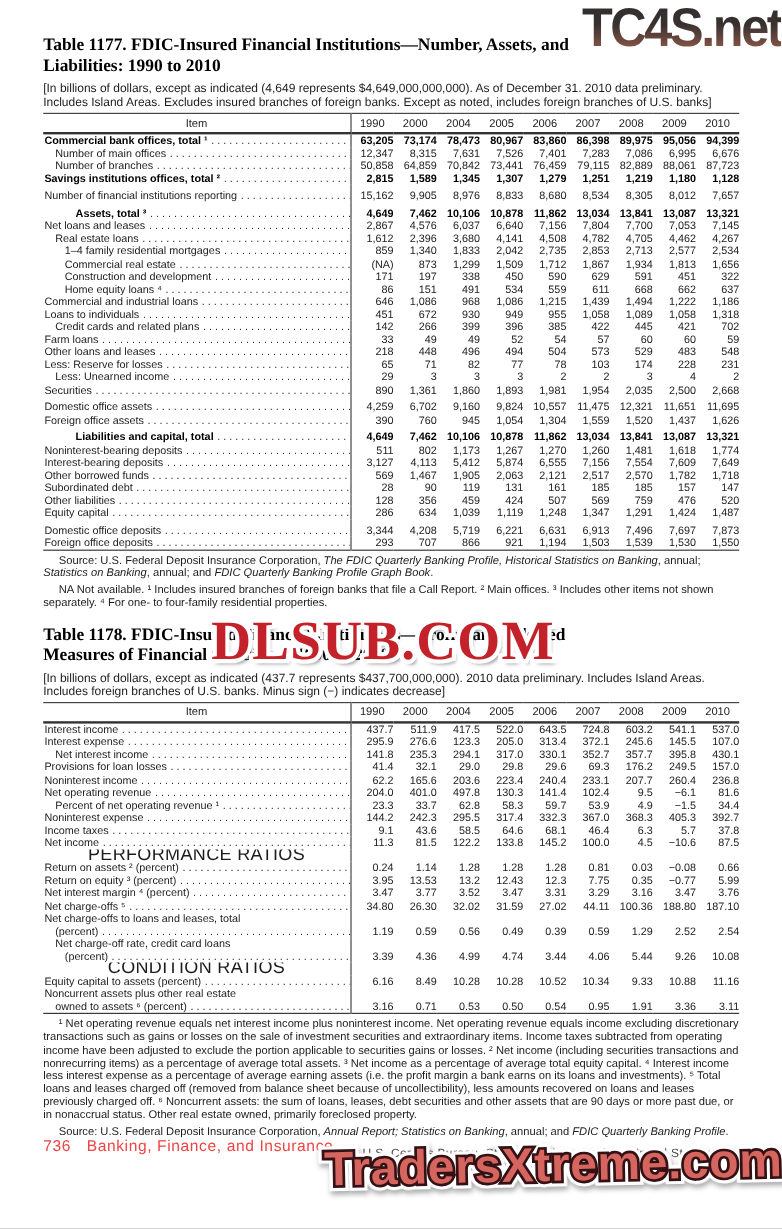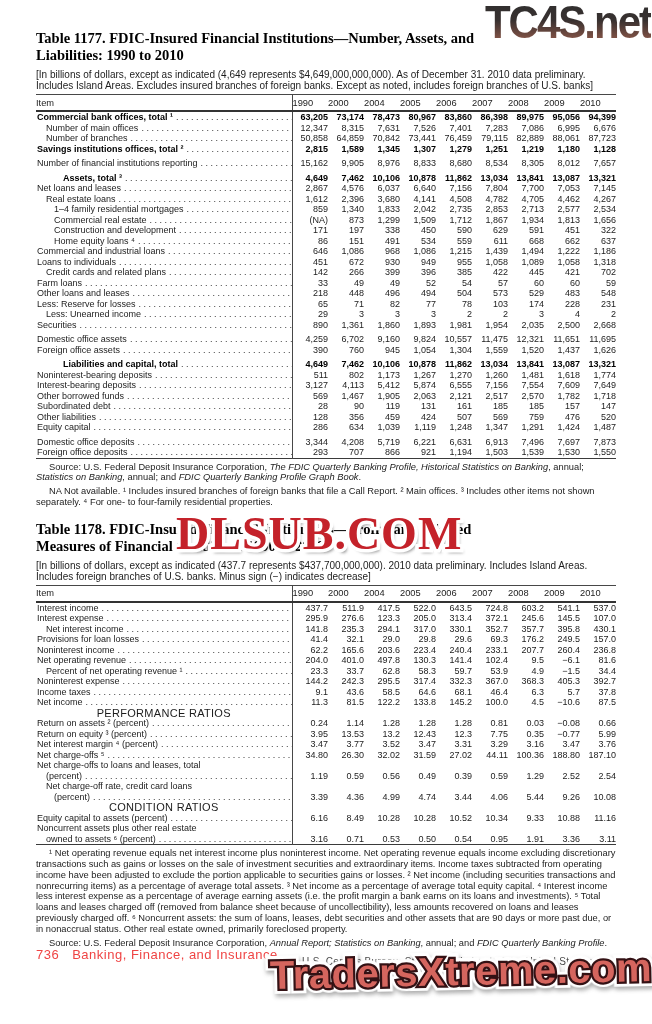--- a/index.html
+++ b/index.html
@@ -6,29 +6,29 @@
   .page{position:relative;width:652px;height:1024px;background:#ffffff;margin:0 auto;
         font-family:"Liberation Sans",sans-serif;color:#1c1c1c;overflow:hidden;}
   .content{padding:30px 36px 0 36px;}
 
   .tbl-title{font-family:"Liberation Serif",serif;font-size:14.5px;line-height:17px;
              font-weight:700;color:#000;margin:0;}
   .note{font-size:10px;line-height:11px;margin:5px 0 3px 0;color:#1c1c1c;}
 
   table.data{width:580px;border-collapse:collapse;table-layout:fixed;font-size:9px;
              border-bottom:1.5px solid #3a3a3a;}
-  table.data thead th{font-weight:400;font-size:9.3px;text-align:left;
+  table.data thead th{font-weight:400;font-size:9.3px;text-align:center;
              border-top:1.3px solid #474747;border-bottom:2.3px solid #333;padding:2.5px 0;}
   table.data td{padding:0;vertical-align:bottom;line-height:10.5px;}
   .vline{border-left:1px solid #474747;}
   td.val{text-align:right;padding-right:5px;white-space:nowrap;}
   td.item{overflow:hidden;}
   .bold{font-weight:700;color:#000;}
   tr.gap td{padding-top:4px;}
-  td.section{text-align:center;font-size:11px;padding:3px 0 1px 0;letter-spacing:.3px;}
+  td.section{text-align:center;font-size:15px;padding:3px 0 1px 0;letter-spacing:.3px;}
   .lbl{display:flex;align-items:baseline;overflow:hidden;}
   .t{white-space:nowrap;padding-left:1px;}
   .ind0{padding-left:1px}.ind1{padding-left:10px}.ind2{padding-left:18px}.ind3{padding-left:27px}
   .dots{flex:1 1 auto;overflow:hidden;white-space:nowrap;margin-left:3px;min-width:5px;
         font-weight:400;color:#2a2a2a;}
   .dots::before{content:". . . . . . . . . . . . . . . . . . . . . . . . . . . . . . . . . . . . . . . . . . . . . . . . . . . . . . . . . . . . . . . . . . . . . .";}
 
   .fn{font-size:9.3px;line-height:10.8px;margin:3px 0 0 0;text-indent:13px;color:#1c1c1c;width:580px;}
   .fn i{font-style:italic;}
   .t1178{margin-top:13px;}

